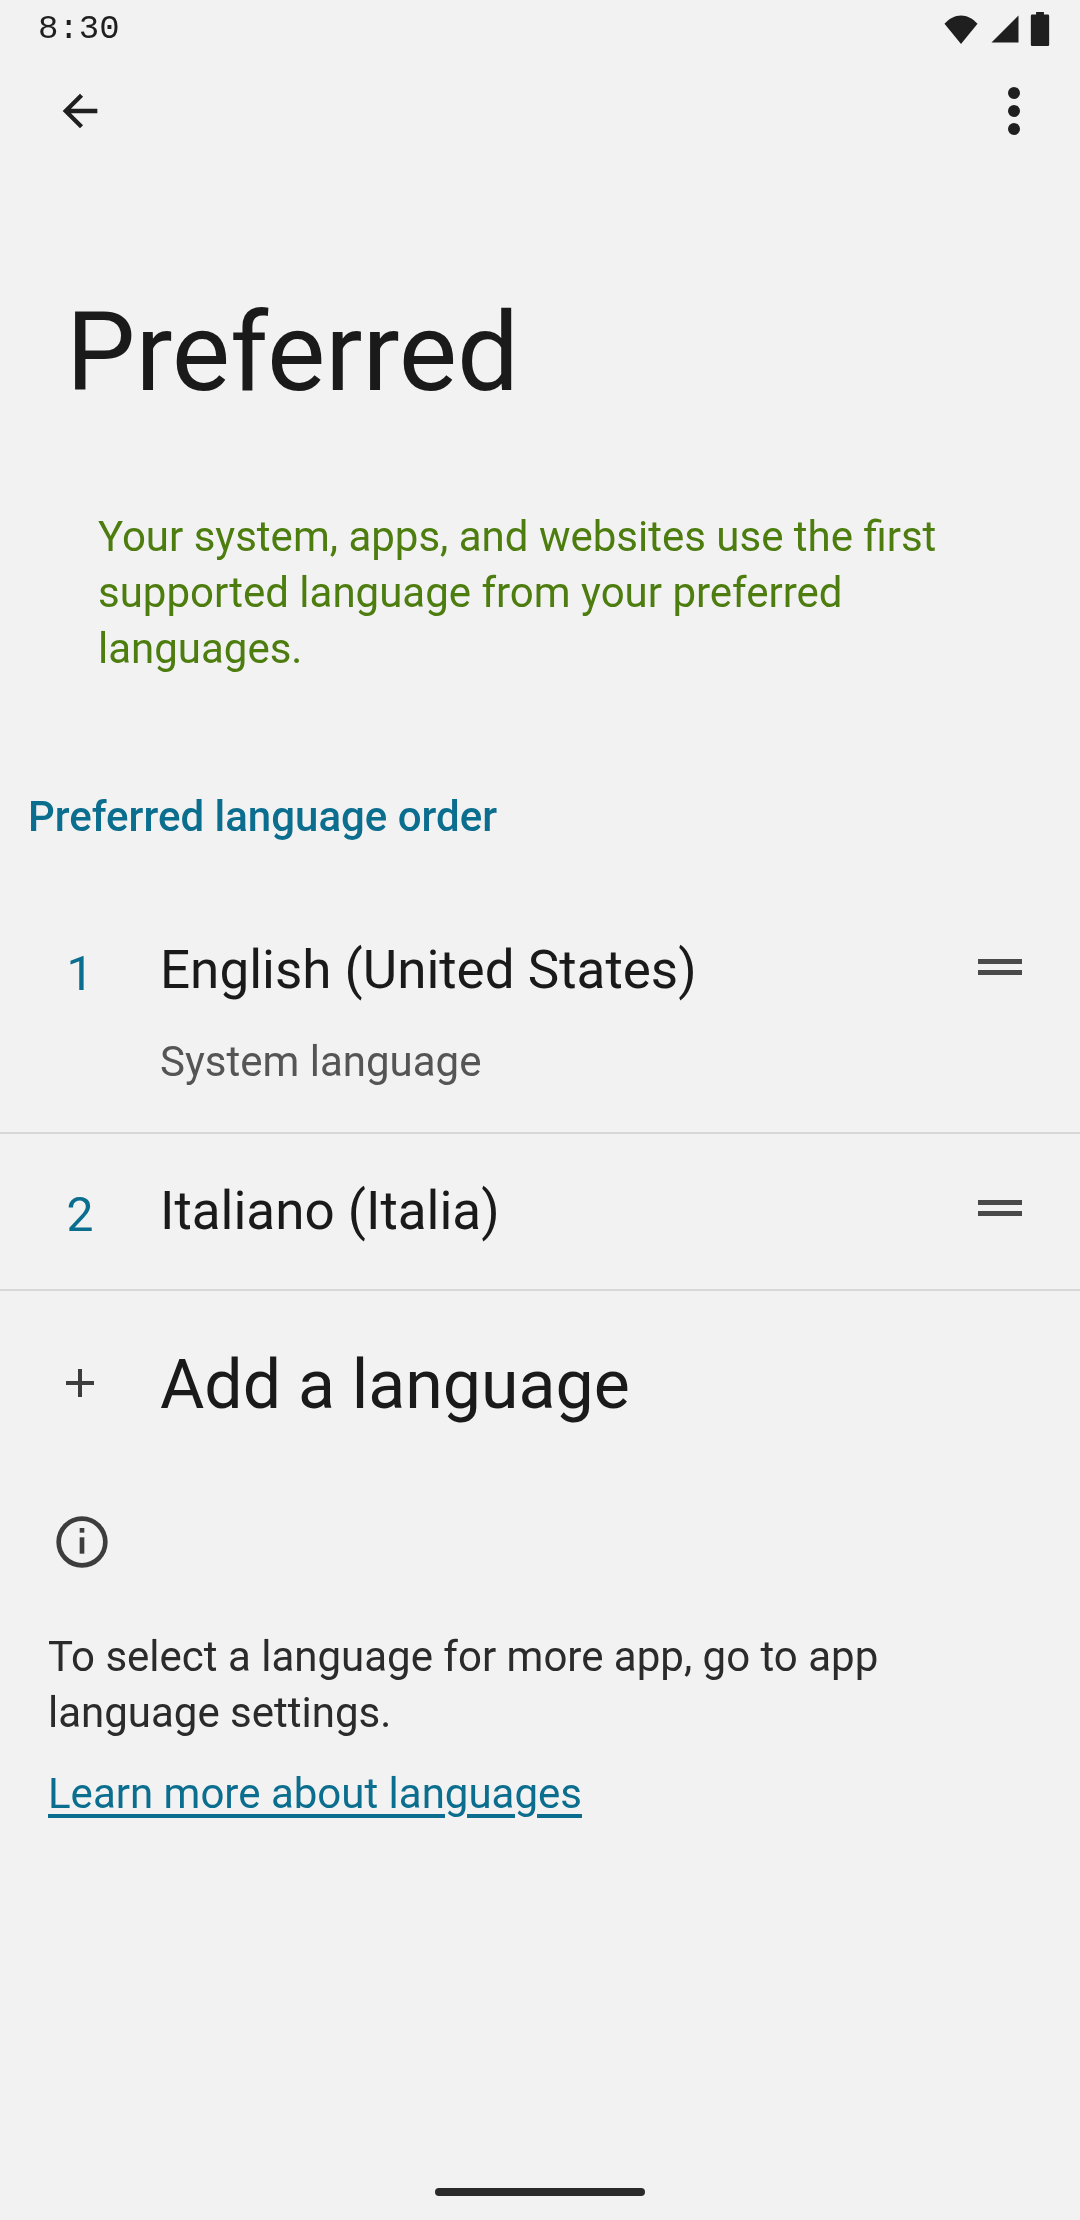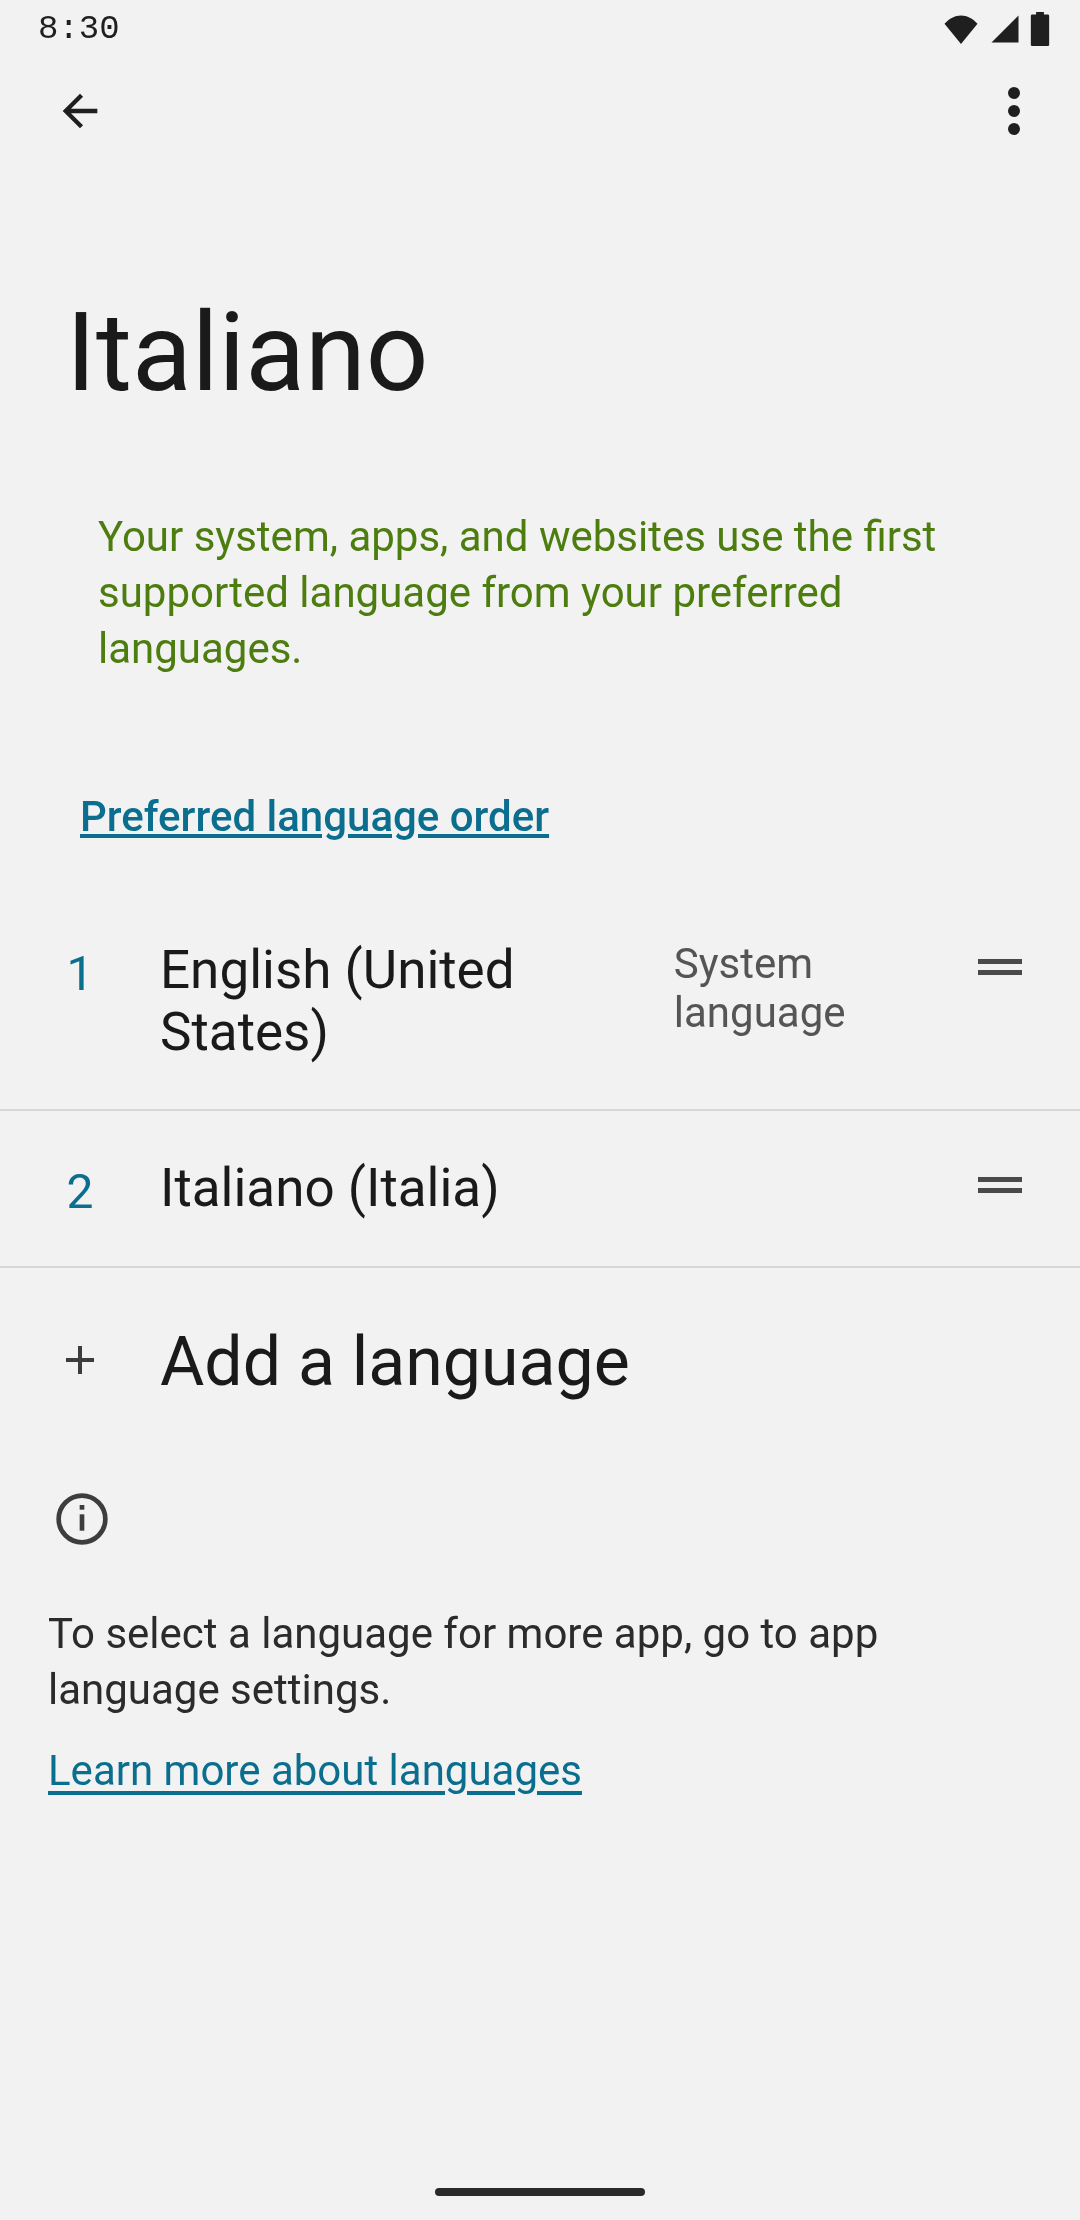--- a/index.html
+++ b/index.html
@@ -61,25 +61,24 @@
     }
     
     .description {
       padding: 92px 66px 0 98px;
       font-size: 42px;
       line-height: 56px;
       color: #4d7c0f;
     }
     
     .section-header {
-      padding: 115px 66px 0 80px;
+      padding: 115px 66px 0 28px;
       font-size: 42px;
       font-weight: 500;
       color: #0b6e8f;
-      text-decoration: underline;
     }
     
     .lang-list {
       margin-top: 52px;
     }
     .lang-item {
       position: relative;
       display: flex;
       align-items: flex-start;
       padding: 46px 40px 46px 0;
@@ -91,21 +90,21 @@
       flex: 0 0 160px;
       text-align: center;
       font-size: 48px;
       color: #0b6e8f;
       font-weight: 400;
       padding-top: 6px;
     }
     .lang-main {
       flex: 1 1 auto;
       display: flex;
-      flex-direction: row;
+      flex-direction: column;
       gap: 36px;
     }
     .lang-name {
       font-size: 53px;
       color: #1a1a1a;
     }
     .lang-sub {
       font-size: 42px;
       color: #555;
     }
@@ -206,21 +205,21 @@
     <span>
       <svg width="12" height="48" viewBox="0 0 6 24">
           <circle cx="3" cy="3" r="3" fill="#1f1f1f"></circle>
           <circle cx="3" cy="12" r="3" fill="#1f1f1f"></circle>
           <circle cx="3" cy="21" r="3" fill="#1f1f1f"></circle>
         </svg>
     </span>
   </div>
 </div>
 
-<h1 class="page-title">Italiano</h1>
+<h1 class="page-title">Preferred</h1>
 
 <p class="description">Your system, apps, and websites use the first supported language from your preferred languages.</p>
 
 <div class="section-header">Preferred language order</div>
 
 <div class="lang-list">
 
   <div class="lang-item">
     <div class="lang-index">1</div>
     <div class="lang-main">

